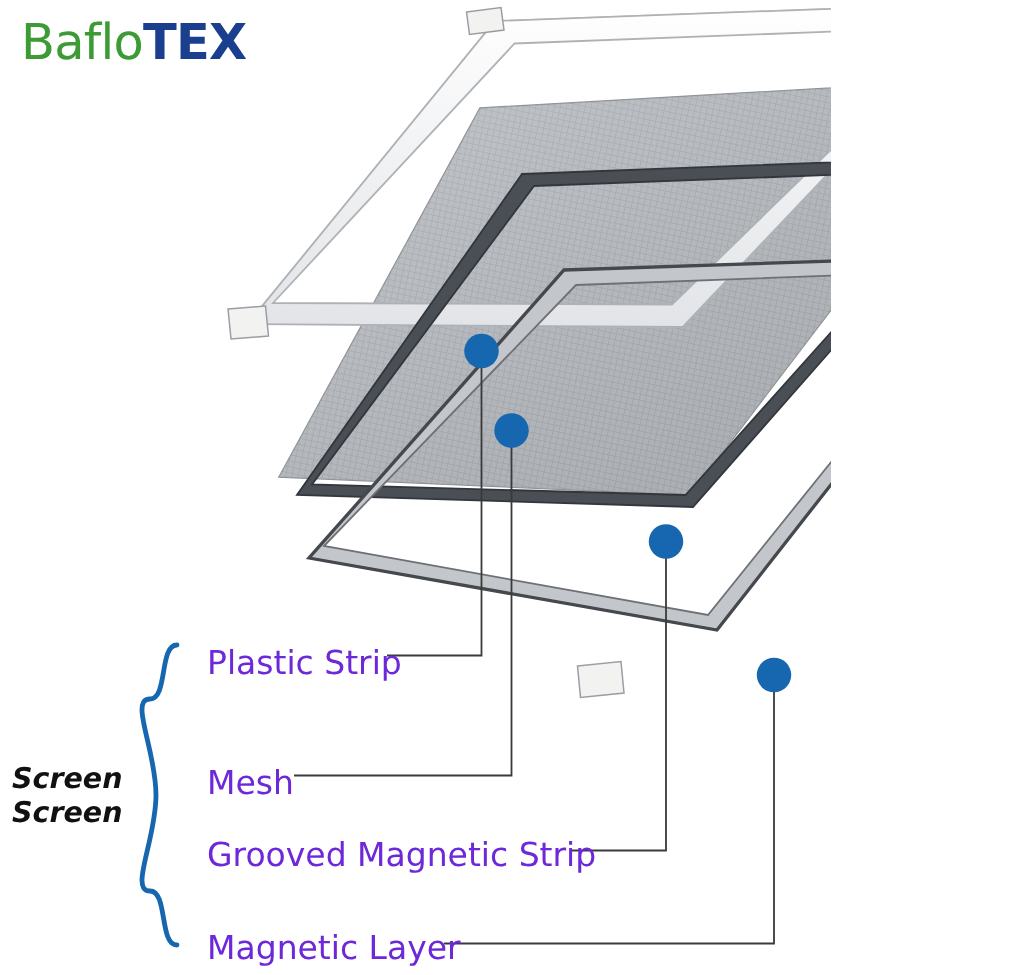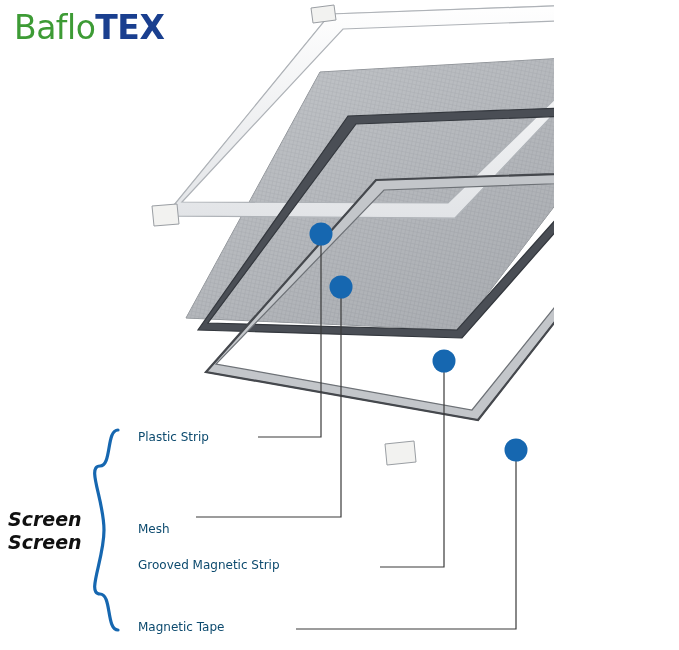--- a/index.html
+++ b/index.html
@@ -37,26 +37,26 @@
     color: #3d9b35;
     font-weight: 400;
   }
   .logo .tex {
     color: #1a3f8f;
     font-weight: 700;
   }
   .callout-label {
     position: absolute;
     font-family: "DejaVu Sans", sans-serif;
-    font-size: 12px;
-    color: #0c4a6e;
+    font-size: 22px;
+    color: #6d28d9;
     white-space: nowrap;
   }
   #label-plastic-strip { left: 138px; top: 430px; }
-  #label-mesh { left: 138px; top: 510px; margin-top: 12px; }
+  #label-mesh { left: 138px; top: 510px; }
   #label-grooved { left: 138px; top: 558px; text-align: right; }
   #label-magnetic-tape { left: 138px; top: 620px; }
   #group-label {
     position: absolute;
     left: 8px;
     top: 508px;
     width: 92px;
     font-family: "DejaVu Sans", sans-serif;
     font-style: italic;
     font-weight: 700;
@@ -148,20 +148,20 @@
   <div class="logo">
     <span class="baflo">Baflo</span><span class="tex">TEX</span>
   </div>
 
   <div id="label-plastic-strip" class="callout-label">Plastic Strip</div>
 
   <div id="label-mesh" class="callout-label">Mesh</div>
 
   <div id="label-grooved" class="callout-label">Grooved Magnetic Strip</div>
 
-  <div id="label-magnetic-tape" class="callout-label">Magnetic Tape</div>
+  <div id="label-magnetic-tape" class="callout-label">Magnetic Layer</div>
 
   <div id="group-label">
     <span>Screen</span><br>
     <span>Screen</span>
   </div>
 
 </div>
 
 </body></html>

